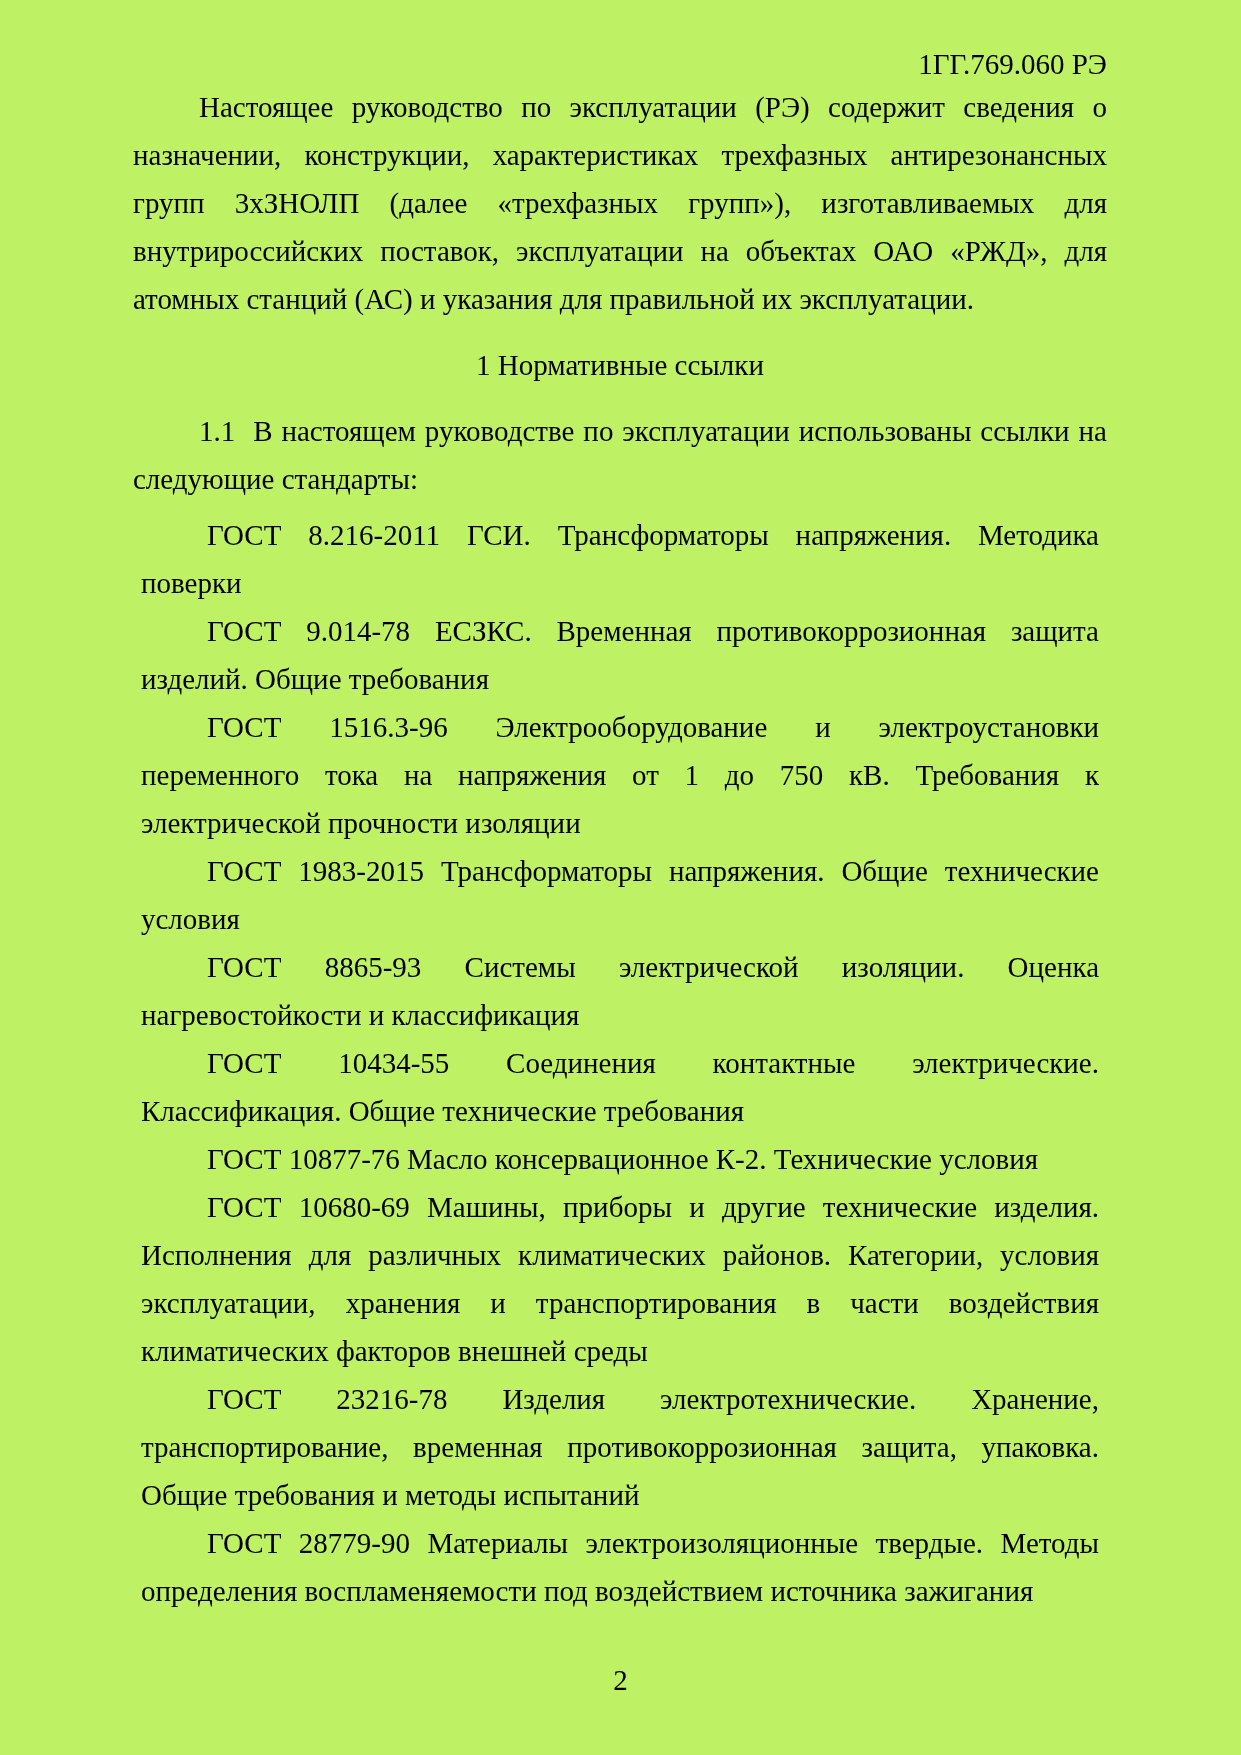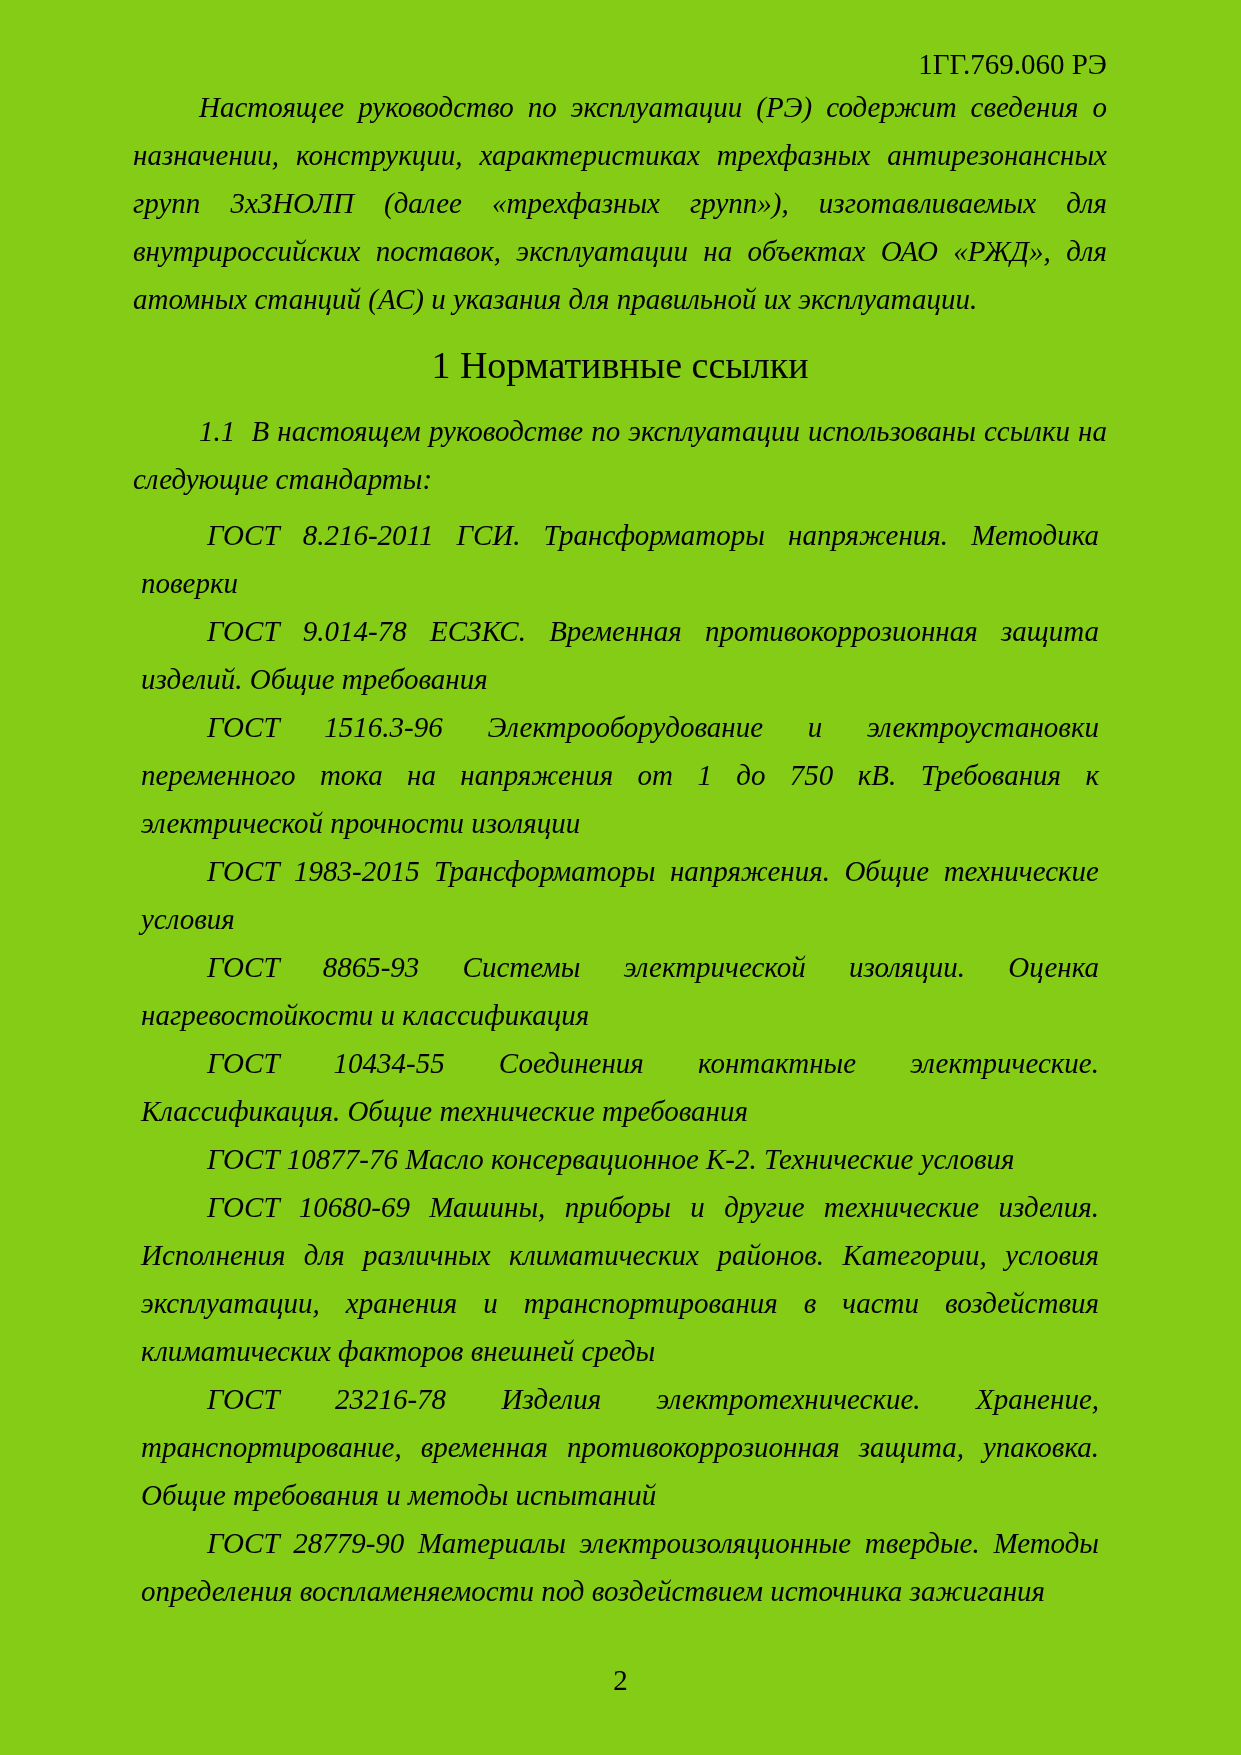--- a/index.html
+++ b/index.html
@@ -5,43 +5,42 @@
   html, body {
     margin: 0;
     padding: 0;
     background: #ffffff;
   }
   .page {
     position: relative;
     width: 1241px;
     height: 1755px;
     box-sizing: border-box;
-    background: #84cc16;
+    background: #bef264;
     color: #000000;
     font-family: "Liberation Serif", "DejaVu Serif", serif;
     font-size: 29px;
     padding: 45px 134px 0 133px;
     overflow: hidden;
     hyphens: manual;
   }
   .doc-header {
     text-align: right;
     line-height: 38px;
     white-space: nowrap;
   }
   .para {
     margin: 0;
     text-indent: 66px;
     text-align: justify;
     line-height: 48px;
-    font-style: italic;
   }
   .section-heading {
     margin: 18px 0 18px 0;
-    font-size: 38px;
+    font-size: 29px;
     font-weight: normal;
     text-align: center;
     line-height: 48px;
   }
   .standards-list {
     margin: 8px;
     padding: 0;
   }
   .page-number {
     position: absolute;

